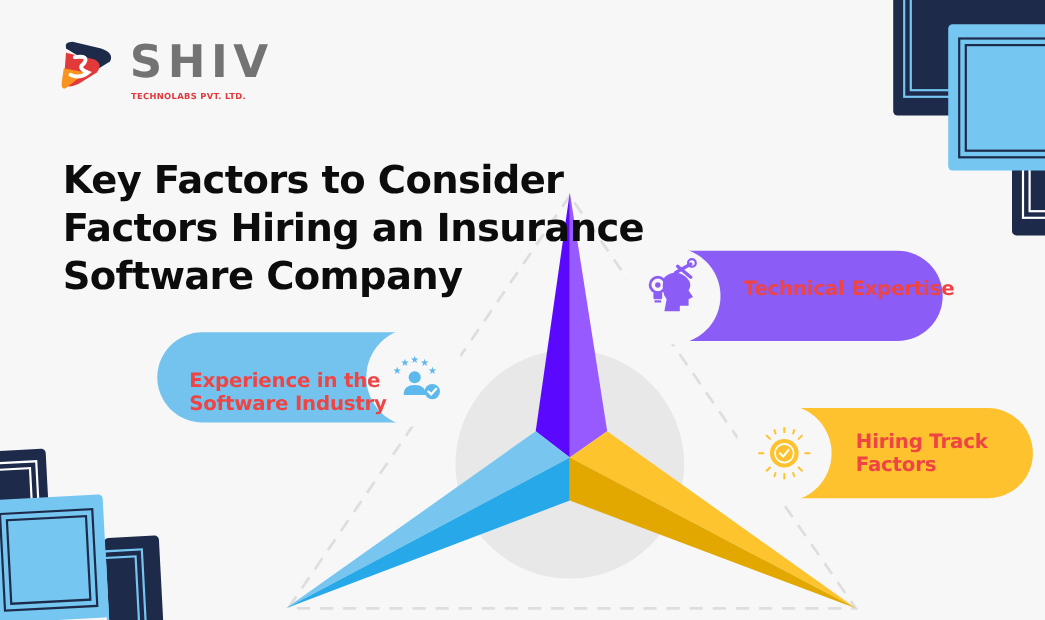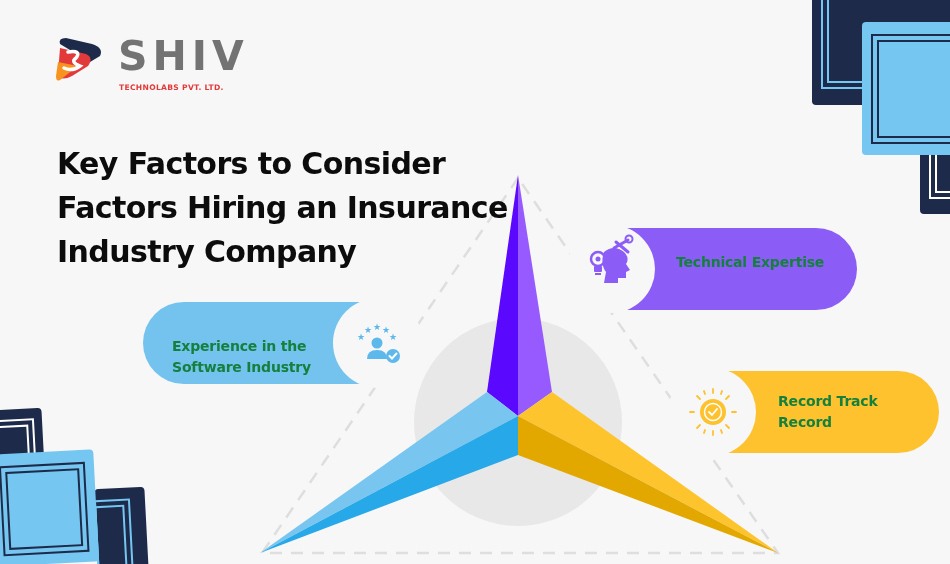--- a/index.html
+++ b/index.html
@@ -16,26 +16,26 @@
     font-size: 41px; letter-spacing: 5px; color: #737373;
   }
   #logo .sub {
     position: absolute; left: 63px; top: 45px;
     font-family: "DejaVu Sans", sans-serif; font-weight: bold;
     font-size: 7.6px; letter-spacing: 0.3px; color: #e23a3a; white-space: nowrap;
   }
   #title {
     left: 57px; top: 142px; width: 430px;
     font-family: "DejaVu Sans", sans-serif; font-weight: bold;
-    font-size: 30px; line-height: 44px; color: #0c0c0c; letter-spacing: -0.6px;
+    font-size: 35px; line-height: 44px; color: #0c0c0c; letter-spacing: -0.6px;
   }
   #title div { white-space: nowrap; }
   .pill-text {
     position: absolute; font-family: "DejaVu Sans", sans-serif;
-    font-weight: bold; font-size: 14px; color: #15803d; line-height: 21px;
+    font-weight: bold; font-size: 18px; color: #ef4444; line-height: 21px;
     letter-spacing: -0.2px;
   }
   svg { position: absolute; left: 0; top: 0; }
 </style>
 </head>
 <body>
 
 <svg width="950" height="564" viewBox="0 0 950 564">
 
   <g>
@@ -142,28 +142,28 @@
 </svg>
 
 <div id="logo" class="abs">
   <div class="word">SHIV</div>
   <div class="sub">TECHNOLABS PVT. LTD.</div>
 </div>
 
 <div id="title" class="abs">
   <div>Key Factors to Consider</div>
   <div>Factors Hiring an Insurance</div>
-  <div>Industry Company</div>
+  <div>Software Company</div>
 </div>
 
 <div class="pill-text" style="left:676px; top:252px;">
   <div>Technical Expertise</div>
 </div>
 
 <div class="pill-text" style="left:172px; top:336px;">
   <div>Experience in the</div>
   <div>Software Industry</div>
 </div>
 
 <div class="pill-text" style="left:778px; top:391px;">
-  <div>Record Track</div>
-  <div>Record</div>
+  <div>Hiring Track</div>
+  <div>Factors</div>
 </div>
 
 </body></html>

